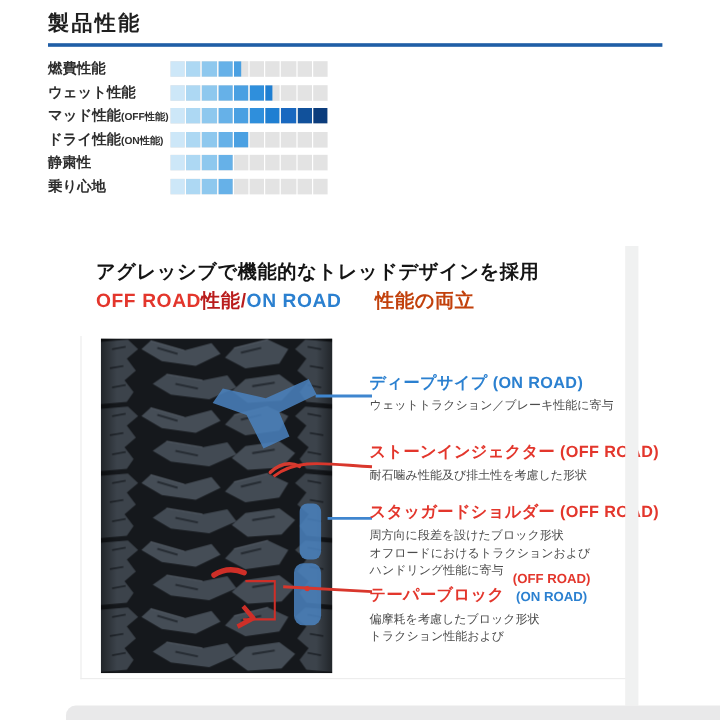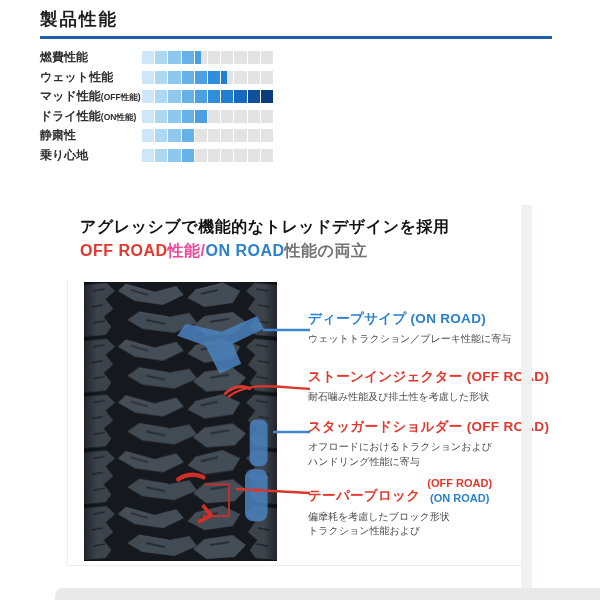--- a/index.html
+++ b/index.html
@@ -203,21 +203,21 @@
           <div class="seg" style="background: rgb(227, 227, 227);"></div>
           <div class="seg" style="background: rgb(227, 227, 227);"></div>
           <div class="seg" style="background: rgb(227, 227, 227);"></div>
           <div class="seg" style="background: rgb(227, 227, 227);"></div>
           <div class="seg" style="background: rgb(227, 227, 227);"></div>
         </div>
       </div>
     </div>
 
   <div class="h1">アグレッシブで機能的なトレッドデザインを採用</div>
-  <div class="h2" id="headline2"><span style="color: rgb(227, 54, 44);">OFF ROAD</span><span style="color: #ec4899;">性能/</span><span style="color: rgb(43, 128, 208);">ON ROAD</span><span style="color: #737373;">性能の両立</span></div>
+  <div class="h2" id="headline2"><span style="color: rgb(227, 54, 44);">OFF ROAD</span><span style="color: #b91c1c;">性能/</span><span style="color: rgb(43, 128, 208);">ON ROAD</span><span style="color: #c2410c; margin-left: 28px;">性能の両立</span></div>
 
   <svg class="tire" width="193" height="279" viewBox="0 0 205 280" preserveAspectRatio="none">
     <defs>
       <pattern id="tp" width="205" height="56" patternUnits="userSpaceOnUse">
         <rect width="205" height="56" fill="#15181c"></rect>
         <path d="M0,3 L24,1 L33,9 L23,17 L31,27 L21,35 L29,45 L23,53 L0,55 Z" fill="#3c434b"></path>
         <path d="M205,3 L181,1 L172,9 L182,17 L174,27 L184,35 L176,45 L182,53 L205,55 Z" fill="#3c434b"></path>
         <path d="M44,2 L74,10 L98,4 L106,13 L84,23 L54,19 L36,9 Z" fill="#454d56"></path>
         <path d="M118,8 L148,1 L166,9 L158,21 L128,25 L110,16 Z" fill="#434b54"></path>
         <path d="M58,30 L90,35 L112,31 L120,41 L96,51 L62,47 L46,38 Z" fill="#424a53"></path>
@@ -262,20 +262,21 @@
       </div>
       <div class="anno" style="top: 368px;">
         <div class="anno-title" style="color: rgb(227, 54, 44);">ストーンインジェクター (OFF ROAD)</div>
         <div class="anno-desc">
           <div>耐石噛み性能及び排土性を考慮した形状</div>
         </div>
       </div>
       <div class="anno" style="top: 418px;">
         <div class="anno-title" style="color: rgb(227, 54, 44);">スタッガードショルダー (OFF ROAD)</div>
         <div class="anno-desc">
+          <div>周方向に段差を設けたブロック形状</div>
           <div>オフロードにおけるトラクションおよび</div>
           <div>ハンドリング性能に寄与</div>
         </div>
       </div>
       <div class="anno" style="top: 476px;">
         <div class="anno4-head">
           <div class="anno-title t" style="color: rgb(227, 54, 44);">テーパーブロック</div>
           <div class="badge-col">
             <span style="color: rgb(227, 54, 44);">(OFF ROAD)</span>
             <span style="color: rgb(43, 128, 208);">(ON ROAD)</span>

